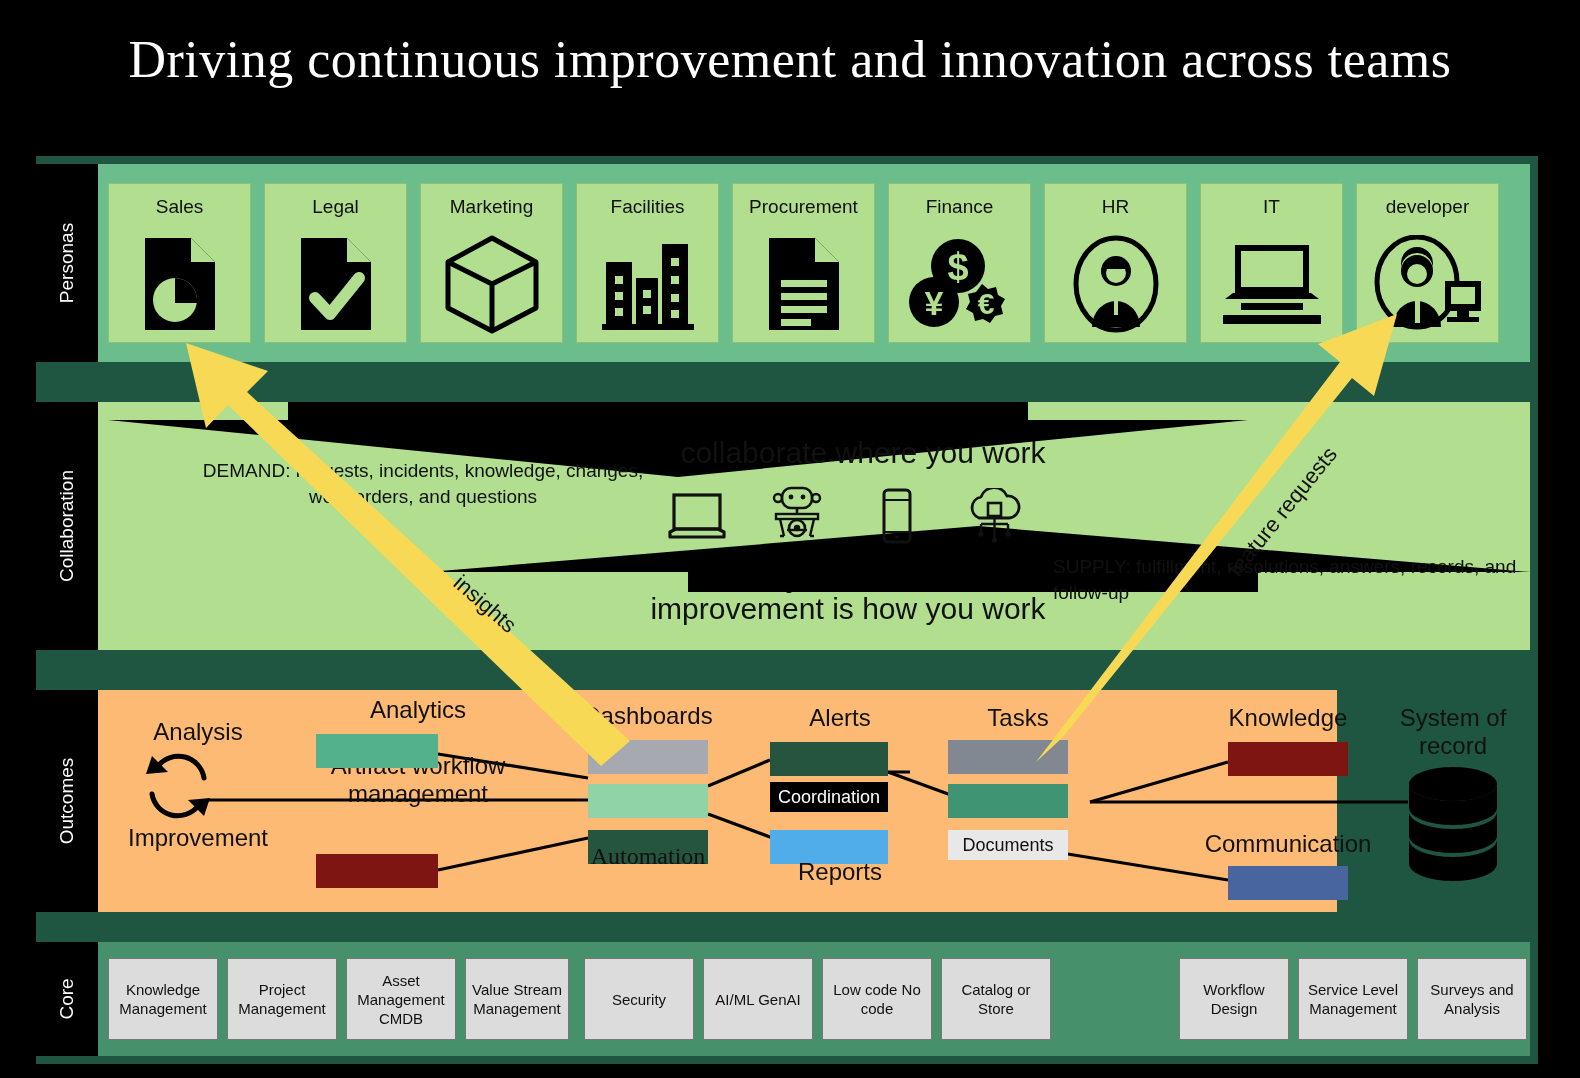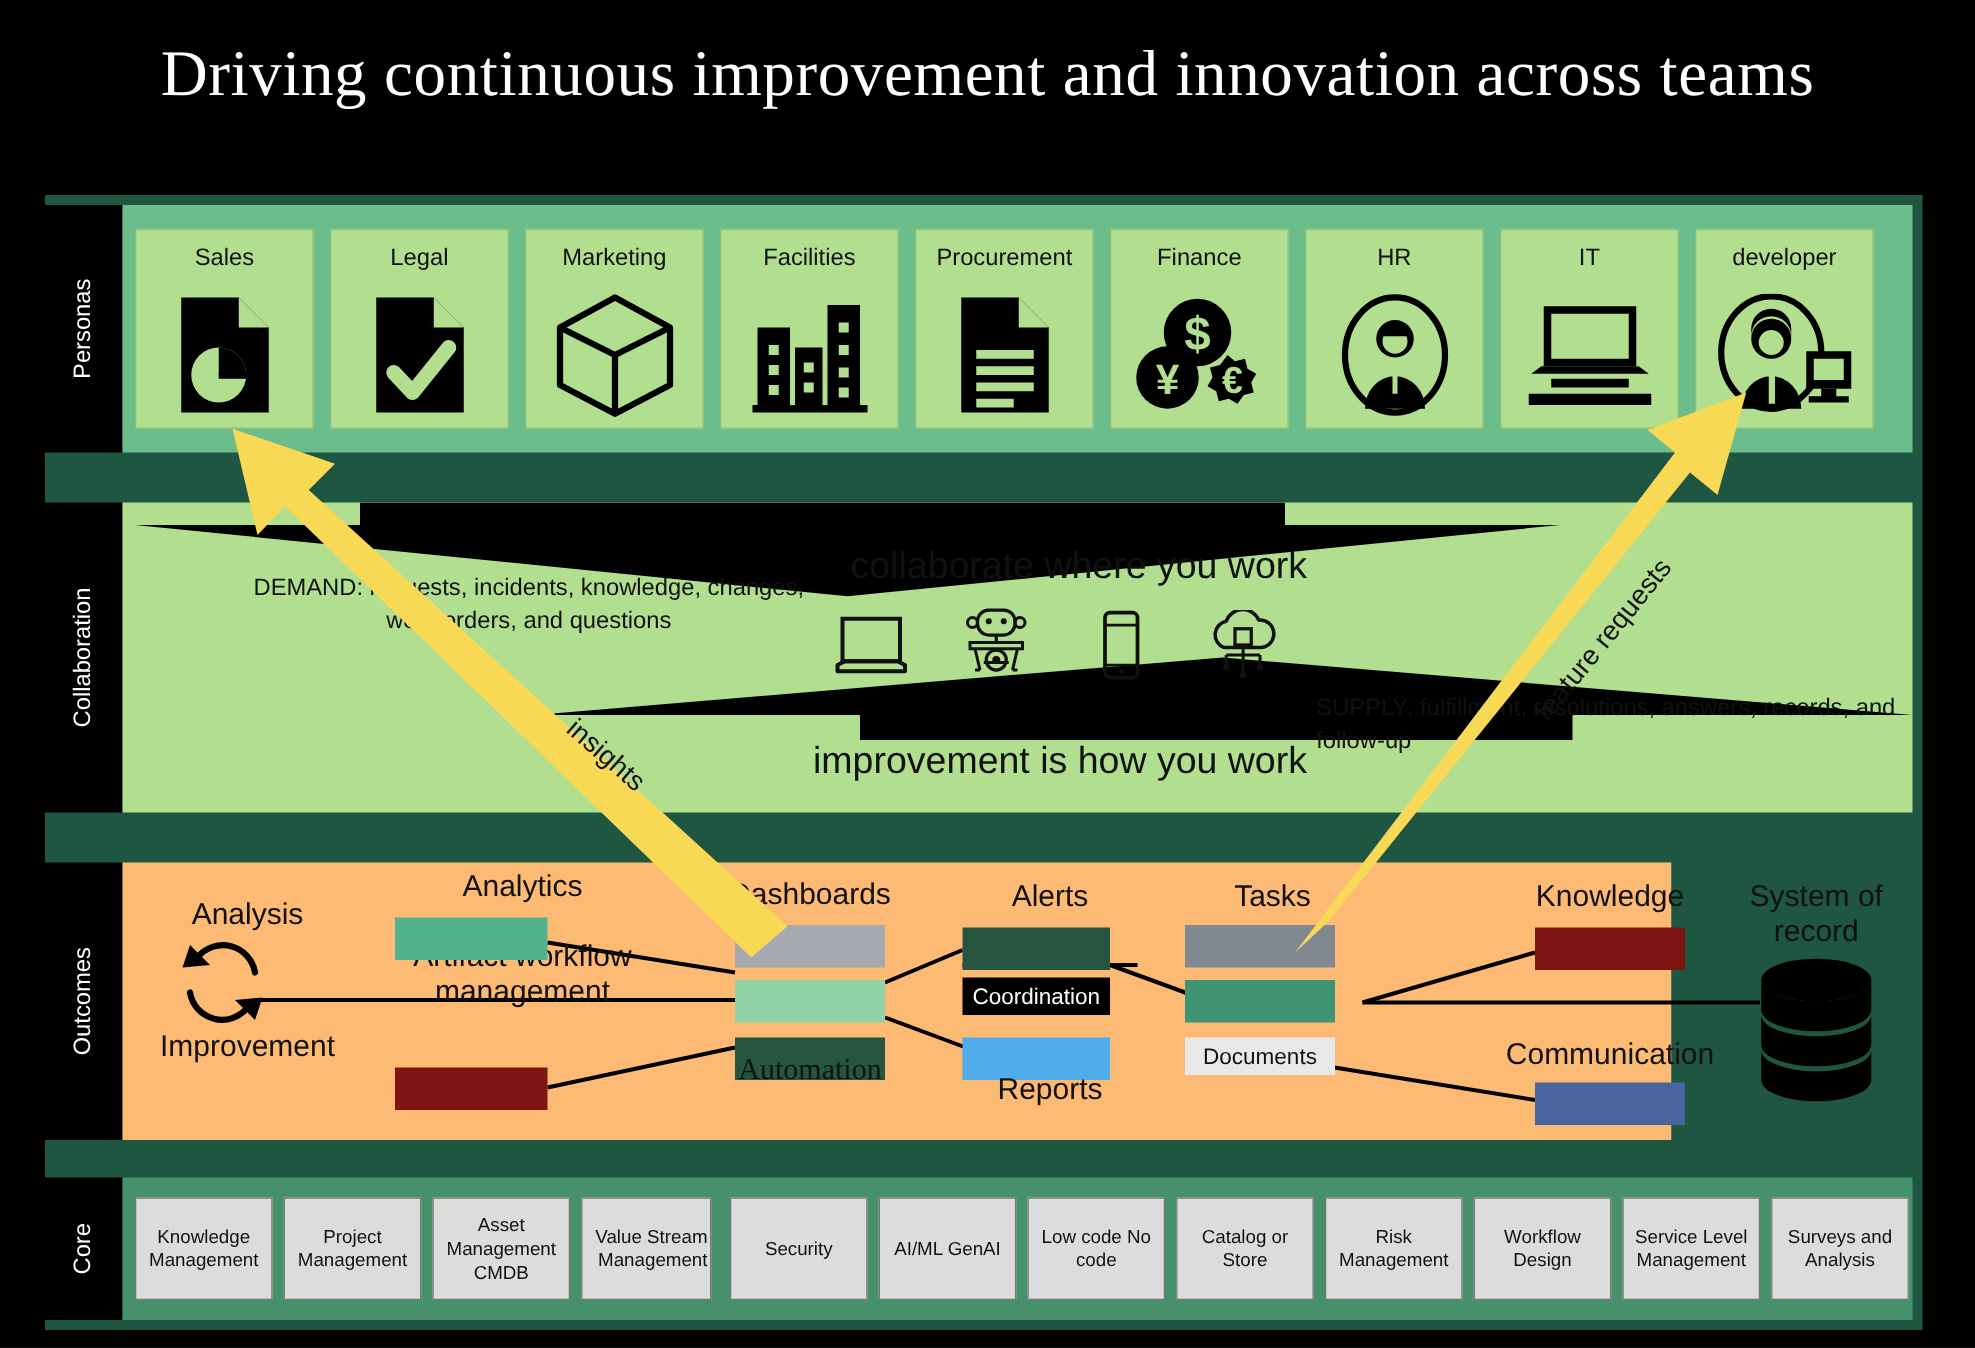--- a/index.html
+++ b/index.html
@@ -394,37 +394,34 @@
   <div class="band" id="core-band">
       <div class="corebox" style="left: 10px; width: 110px;">
         <span>Knowledge Management</span>
       </div>
       <div class="corebox" style="left: 129px; width: 110px;">
         <span>Project Management</span>
       </div>
       <div class="corebox" style="left: 248px; width: 110px;">
         <span>Asset Management CMDB</span>
       </div>
-      <div class="corebox" style="left: 367px; width: 104px; text-align: right;">
+      <div class="corebox" style="left: 367px; width: 104px;">
         <span>Value Stream Management</span>
       </div>
       <div class="corebox" style="left: 486px; width: 110px;">
         <span>Security</span>
       </div>
       <div class="corebox" style="left: 605px; width: 110px;">
         <span>AI/ML GenAI</span>
       </div>
       <div class="corebox" style="left: 724px; width: 110px;">
         <span>Low code No code</span>
       </div>
       <div class="corebox" style="left: 843px; width: 110px;">
         <span>Catalog or Store</span>
-      </div>
-      <div class="corebox" style="left: 962px; width: 110px;">
-        <span>Risk Management</span>
       </div>
       <div class="corebox" style="left: 1081px; width: 110px;">
         <span>Workflow Design</span>
       </div>
       <div class="corebox" style="left: 1200px; width: 110px;">
         <span>Service Level Management</span>
       </div>
       <div class="corebox" style="left: 1319px; width: 110px;">
         <span>Surveys and Analysis</span>
       </div>

